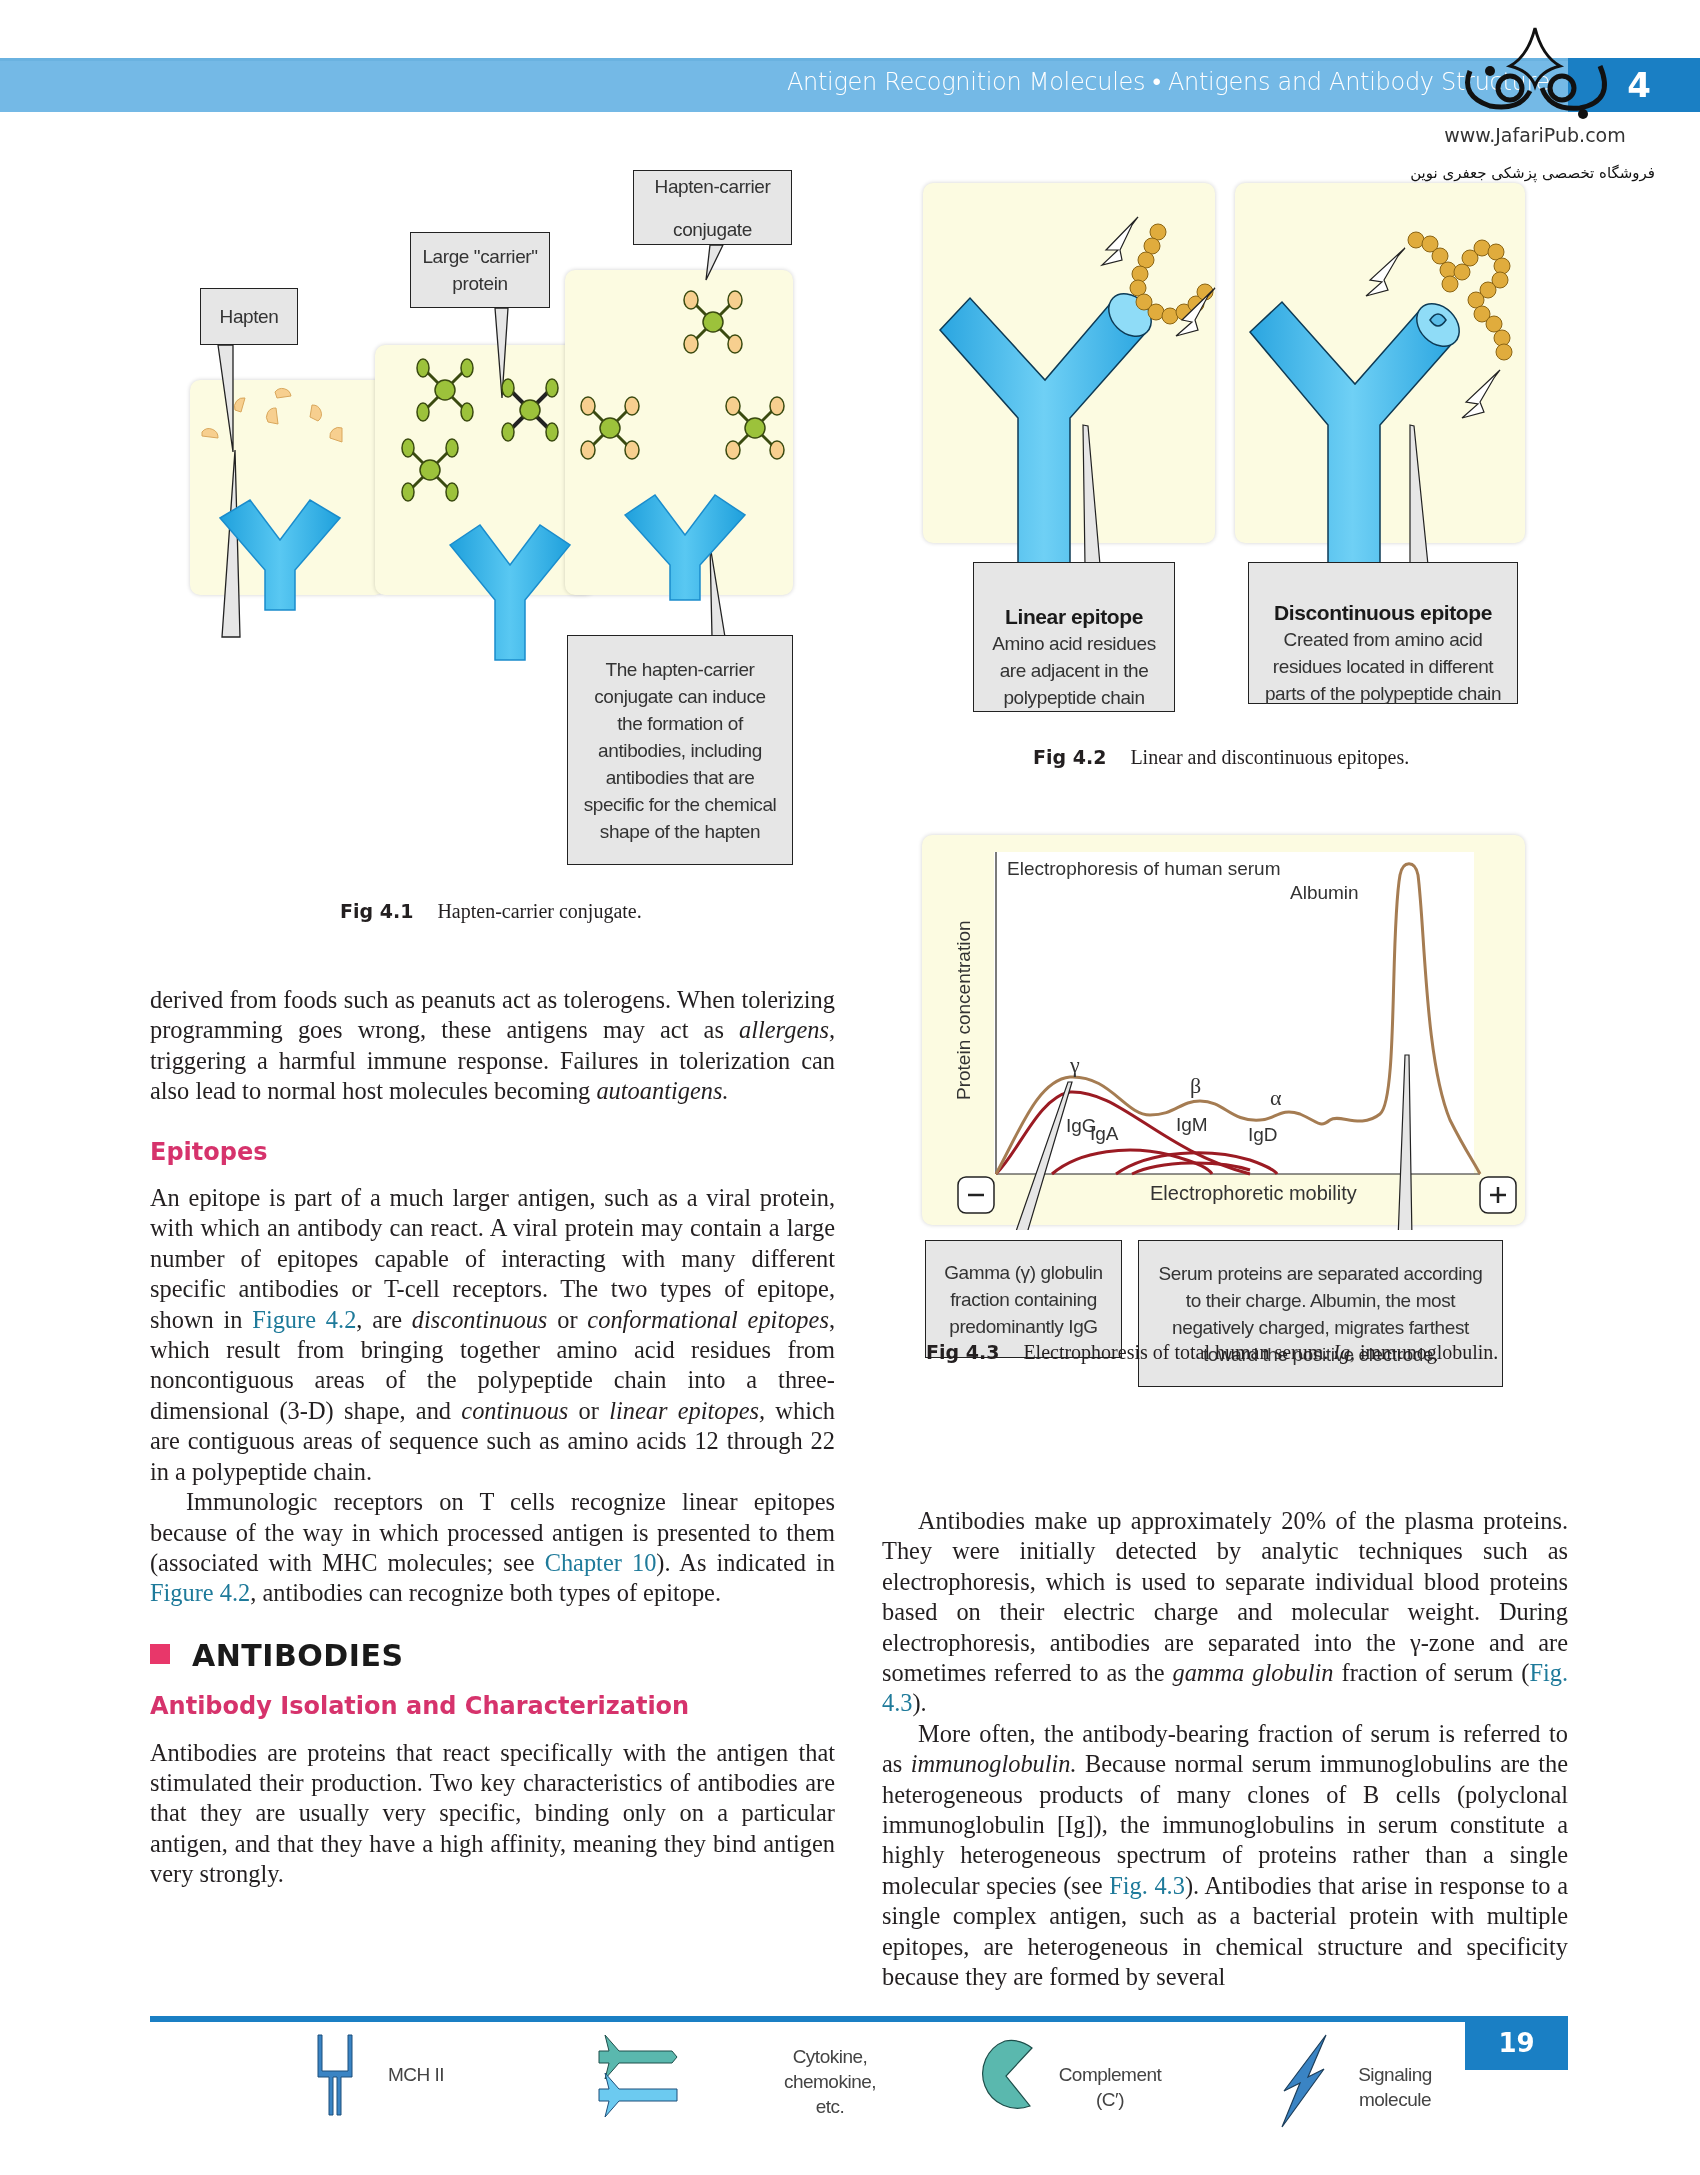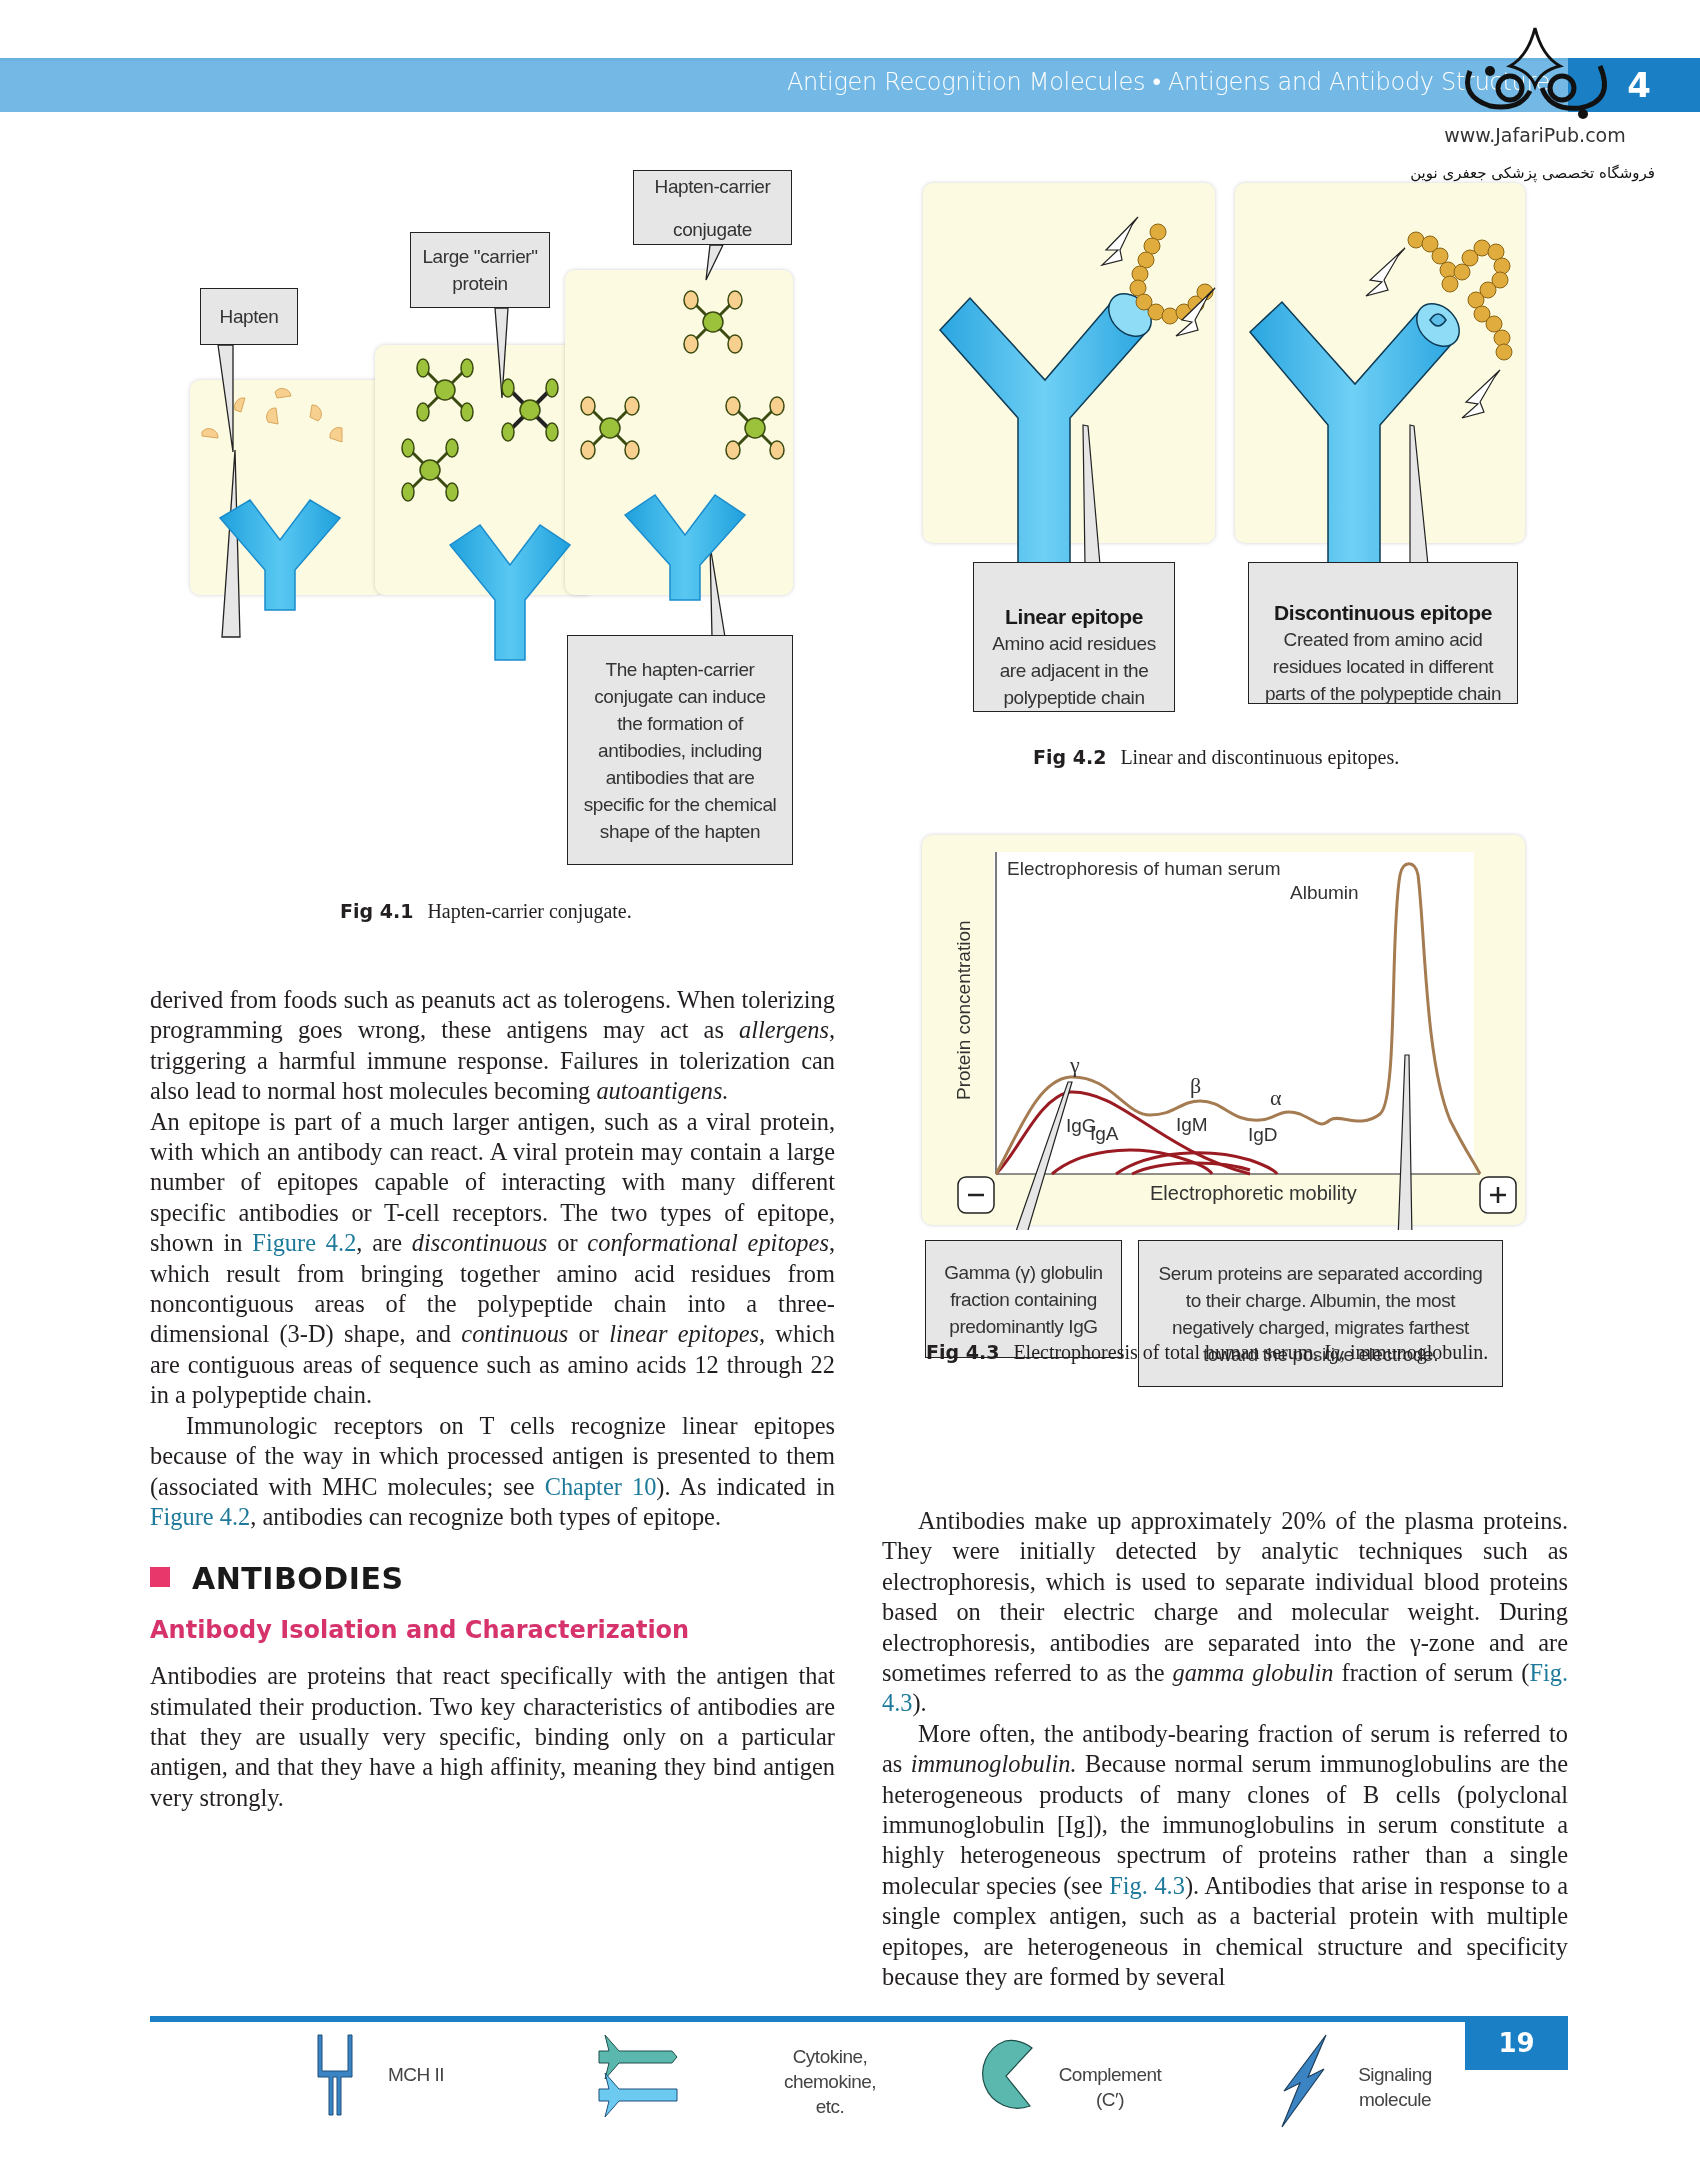--- a/index.html
+++ b/index.html
@@ -13,21 +13,21 @@
   .hdr-chap { left: 1568px; top: 58px; width: 132px; height: 54px; background: #1a7fc4; color: #fff; font-family: "DejaVu Sans", sans-serif; font-weight: bold; font-size: 34px; display: flex; align-items: center; justify-content: center; padding-left: 10px; }
   .logo { left: 1450px; top: 26px; width: 170px; height: 100px; }
   .logo-url { left: 1425px; top: 124px; width: 220px; text-align: center; font-family: "DejaVu Sans", sans-serif; font-size: 19px; color: #333; }
   .logo-fa { left: 1380px; top: 164px; width: 275px; text-align: right; font-family: "DejaVu Sans", sans-serif; font-size: 15px; color: #111; direction: rtl; }
 
   
   .panel { background: #fcfbe1; border-radius: 10px; box-shadow: 0 0 4px rgba(0,0,0,0.18); }
   .lbl { background: #e6e6e6; border: 1.5px solid #222; font-family: "Liberation Sans", "DejaVu Sans", sans-serif; font-stretch: condensed; color: #333; text-align: center; font-size: 19px; line-height: 27px; display: flex; flex-direction: column; justify-content: center; letter-spacing: -0.4px; }
   .lbl b { color: #1a1a1a; font-size: 21px; margin-top: 40px; }
   .figcap { font-size: 20px; color: #231f20; white-space: nowrap; }
-  .figcap .fn { font-family: "DejaVu Sans", sans-serif; font-weight: bold; font-size: 19px; margin-right: 14px; }
+  .figcap .fn { font-family: "DejaVu Sans", sans-serif; font-weight: bold; font-size: 19px; margin-right: 24px; }
 
   
   .col { font-size: 24.4px; line-height: 30.4px; text-align: justify; color: #231f20; }
   .col p { margin: 0; }
   .col p.ind { text-indent: 36px; }
   .col i { font-style: italic; }
   .link { color: #1e7a9a; }
   .h2 { font-family: "DejaVu Sans", sans-serif; font-weight: bold; color: #d6336c; font-size: 24px; }
   .h1 { font-family: "DejaVu Sans", sans-serif; font-weight: bold; color: #1a1a1a; font-size: 30px; letter-spacing: 0.5px; }
   .h1-sq { width: 20px; height: 20px; background: #e8376a; display: inline-block; margin-right: 22px; vertical-align: 2px; }
@@ -315,20 +315,21 @@
     <span>to their charge. Albumin, the most</span>
     <span>negatively charged, migrates farthest</span>
     <span>toward the positive electrode.</span>
 </div>
 <div class="abs figcap" style="left:926px;top:1341px;">
   <span class="fn">Fig 4.3</span><span>Electrophoresis of total human serum. </span><i>Ig,</i><span> immunoglobulin.</span>
 </div>
 
 <div class="abs col" style="left:150px;top:985px;width:685px;">
   <p><span>derived from foods such as peanuts act as tolerogens. When tolerizing programming goes wrong, these antigens may act as </span><i>allergens,</i><span> triggering a harmful immune response. Failures in tolerization can also lead to normal host molecules becoming </span><i>autoantigens.</i></p>
+  <div class="h2" style="margin-top:30px;margin-bottom:16px;">Epitopes</div>
   <p><span>An epitope is part of a much larger antigen, such as a viral protein, with which an antibody can react. A viral protein may contain a large number of epitopes capable of interacting with many different specific antibodies or T-cell receptors. The two types of epitope, shown in </span><a class="link">Figure 4.2</a><span>, are </span><i>discontinuous</i><span> or </span><i>conformational epitopes</i><span>, which result from bringing together amino acid residues from noncontiguous areas of the polypeptide chain into a three-dimensional (3-D) shape, and </span><i>continuous</i><span> or </span><i>linear epitopes,</i><span> which are contiguous areas of sequence such as amino acids 12 through 22 in a polypeptide chain.</span></p>
   <p class="ind"><span>Immunologic receptors on T cells recognize linear epitopes because of the way in which processed antigen is presented to them (associated with MHC molecules; see </span><a class="link">Chapter 10</a><span>). As indicated in </span><a class="link">Figure 4.2</a><span>, antibodies can recognize both types of epitope.</span></p>
   <div class="h1" style="margin-top:32px;margin-bottom:20px;"><span class="h1-sq"></span><span>ANTIBODIES</span></div>
   <div class="h2" style="margin-bottom:16px;">Antibody Isolation and Characterization</div>
   <p>Antibodies are proteins that react specifically with the antigen that stimulated their production. Two key characteristics of antibodies are that they are usually very specific, binding only on a particular antigen, and that they have a high affinity, meaning they bind antigen very strongly.</p>
 </div>
 
 <div class="abs col" style="left:882px;top:1506px;width:686px;">
   <p class="ind"><span>Antibodies make up approximately 20% of the plasma proteins. They were initially detected by analytic techniques such as electrophoresis, which is used to separate individual blood proteins based on their electric charge and molecular weight. During electrophoresis, antibodies are separated into the γ-zone and are sometimes referred to as the </span><i>gamma globulin</i><span> fraction of serum (</span><a class="link">Fig. 4.3</a><span>).</span></p>
   <p class="ind"><span>More often, the antibody-bearing fraction of serum is referred to as </span><i>immunoglobulin.</i><span> Because normal serum immunoglobulins are the heterogeneous products of many clones of B cells (polyclonal immunoglobulin [Ig]), the immunoglobulins in serum constitute a highly heterogeneous spectrum of proteins rather than a single molecular species (see </span><a class="link">Fig. 4.3</a><span>). Antibodies that arise in response to a single complex antigen, such as a bacterial protein with multiple epitopes, are heterogeneous in chemical structure and specificity because they are formed by several</span></p>

